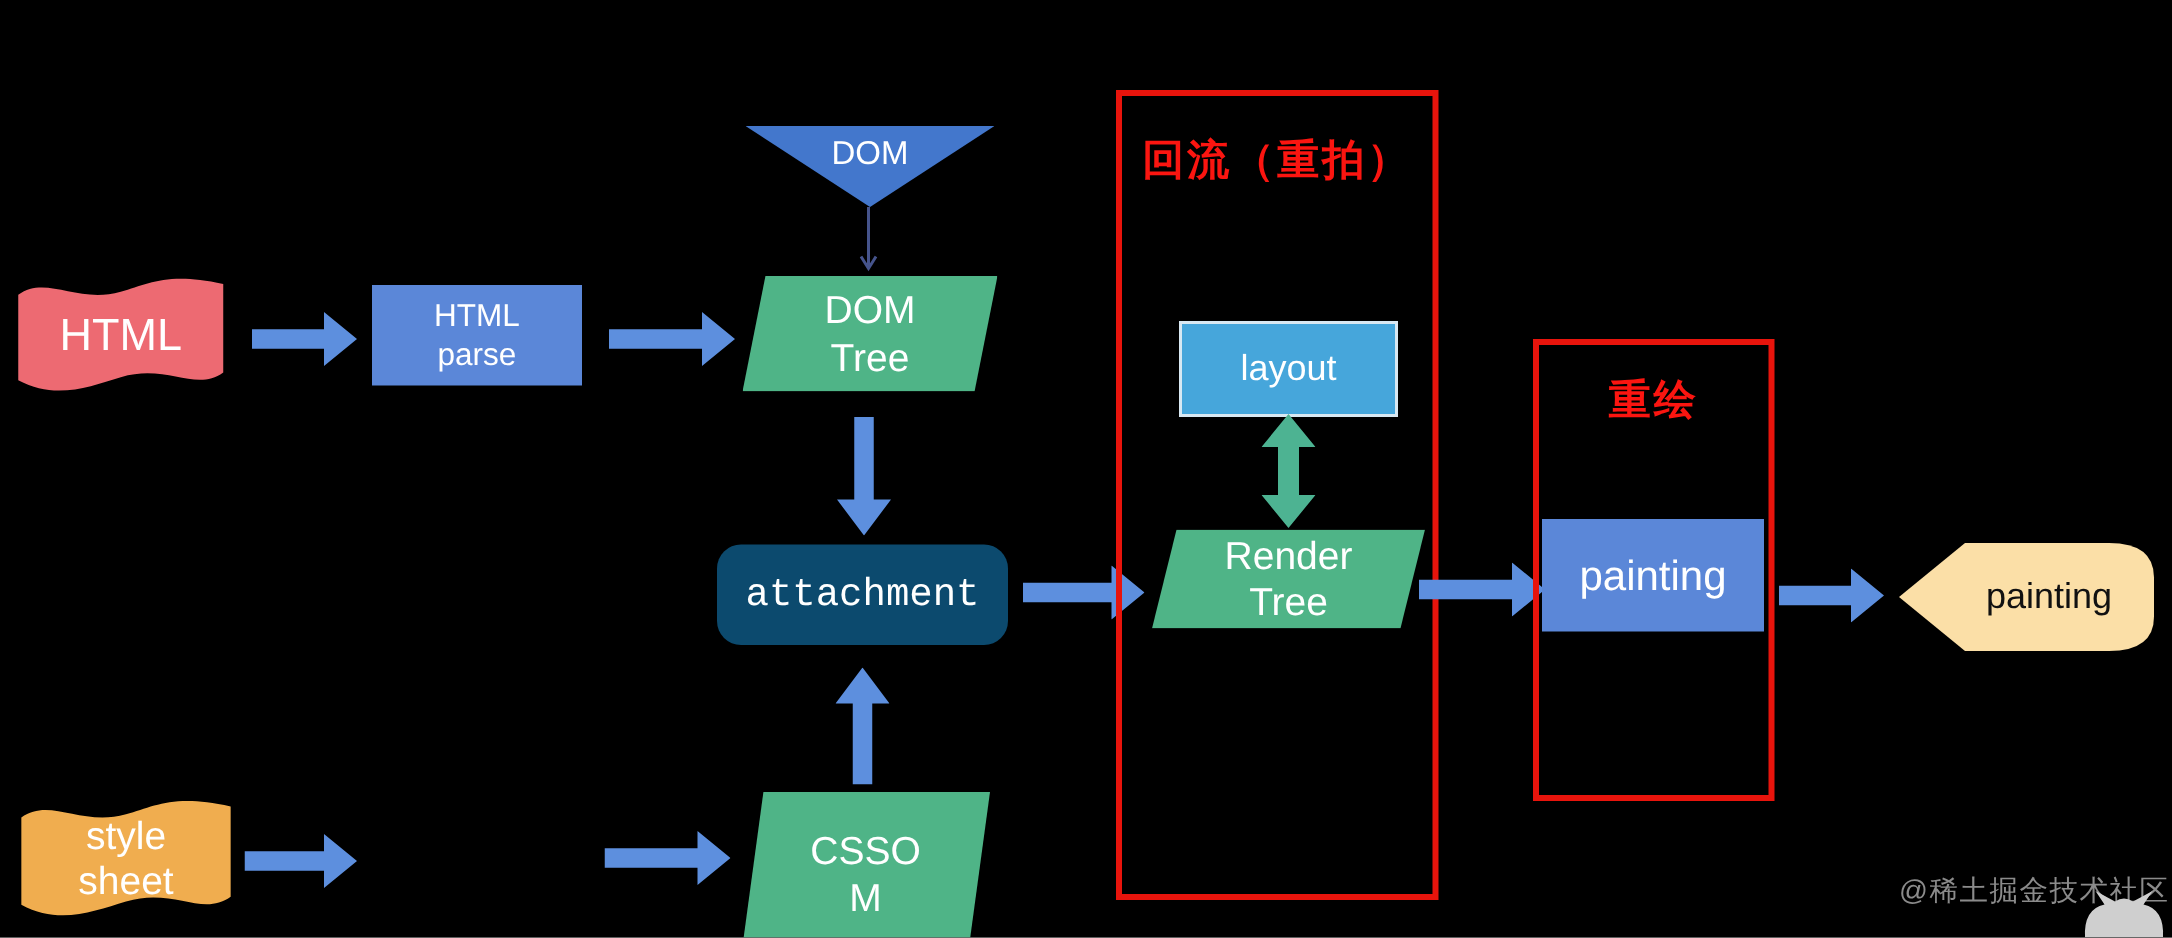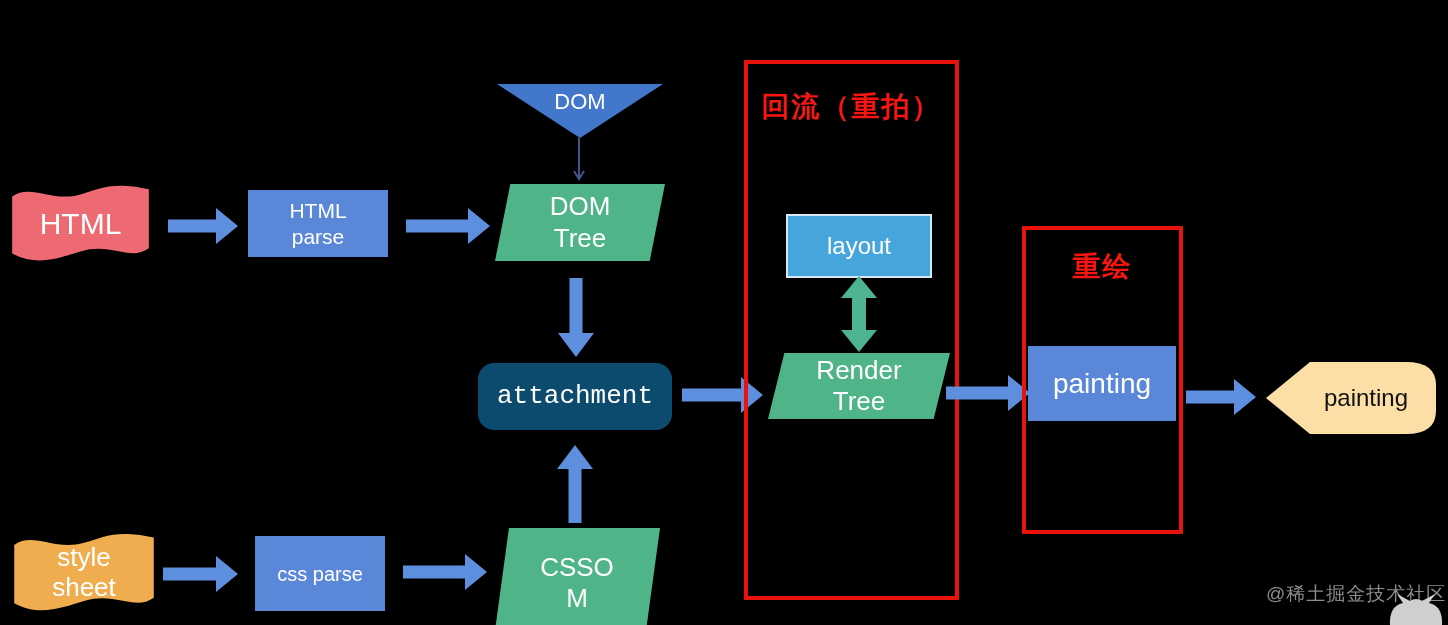--- a/index.html
+++ b/index.html
@@ -100,21 +100,20 @@
       <path fill="#f0ad4f" d="M4,16 C22,3 42,22 70,14 C88,9 100,1 136,9 L136,66 C118,79 100,60 70,69 C50,75 28,84 4,71 Z"></path>
     </svg>
     <div class="flag-label" style="font-size:26px;">style
 sheet</div>
   </div>
 
   <svg class="arrow" style="left:163px;top:556px;" width="75" height="36" viewBox="0 0 75 36">
     <polygon points="0,11.5 53,11.5 53,0 75,18 53,36 53,24.5 0,24.5"></polygon>
   </svg>
 
-  <div class="node blue-rect" style="left:255px;top:536px;width:130px;height:75px;font-size:20px;"><span>css parse</span></div>
 
   <svg class="arrow" style="left:403px;top:554px;" width="84" height="36" viewBox="0 0 84 36">
     <polygon points="0,11.5 62,11.5 62,0 84,18 62,36 62,24.5 0,24.5"></polygon>
   </svg>
 
   <svg class="arrow" style="left:682px;top:377px;" width="81" height="36" viewBox="0 0 81 36">
     <polygon points="0,11.5 59,11.5 59,0 81,18 59,36 59,24.5 0,24.5"></polygon>
   </svg>
 
   <div class="redbox" style="left:744px;top:60px;width:215px;height:540px;">

